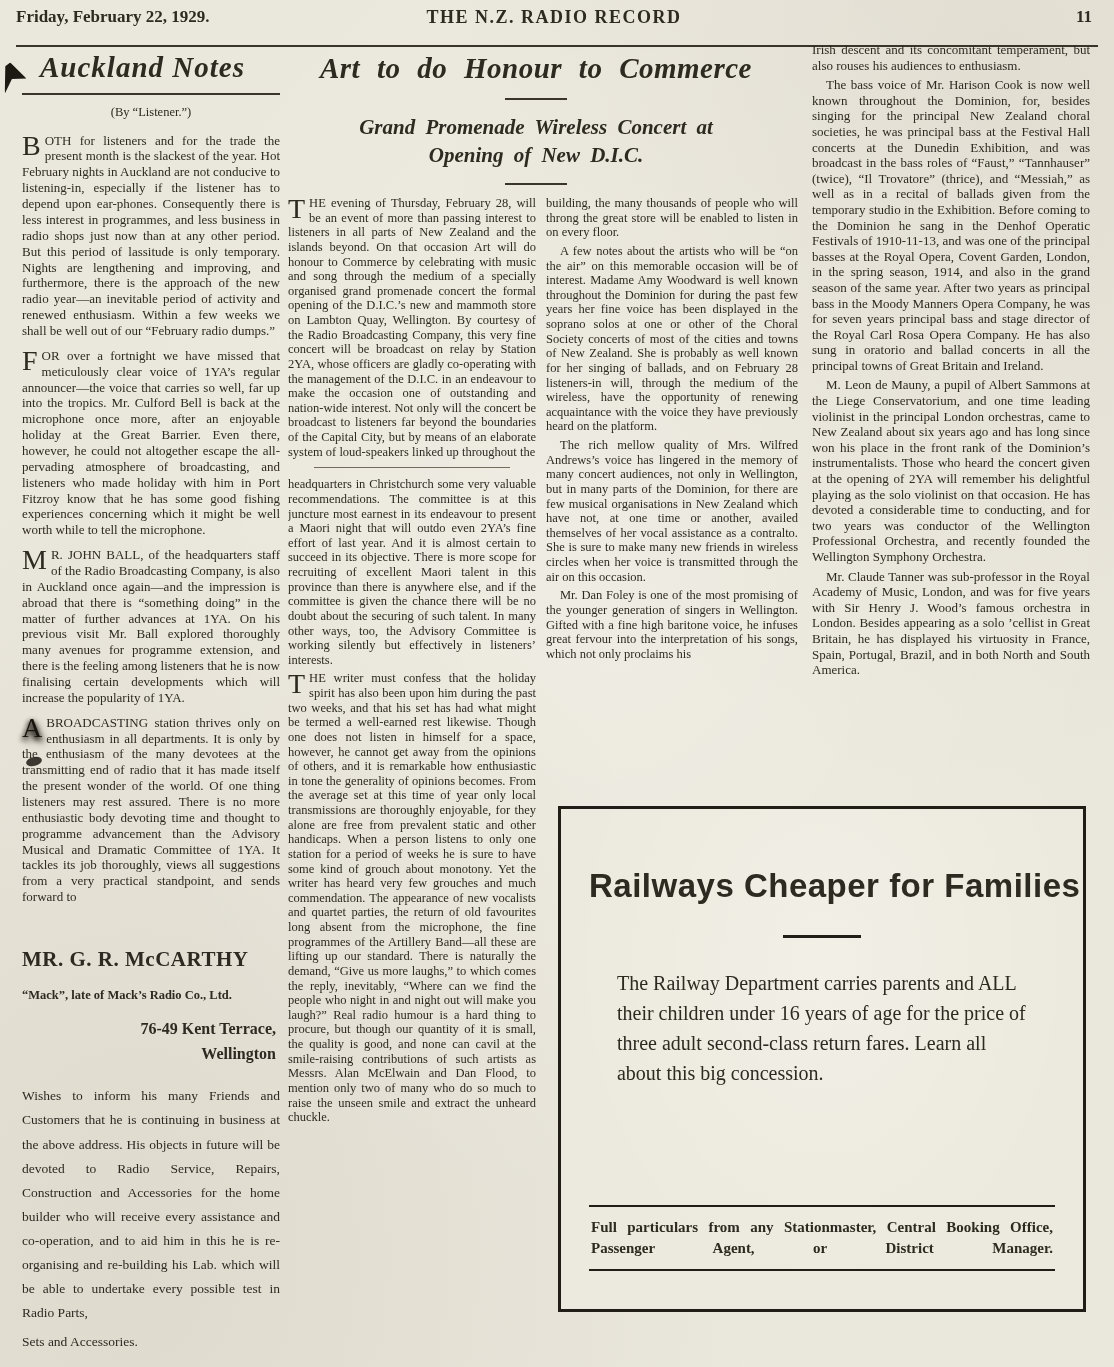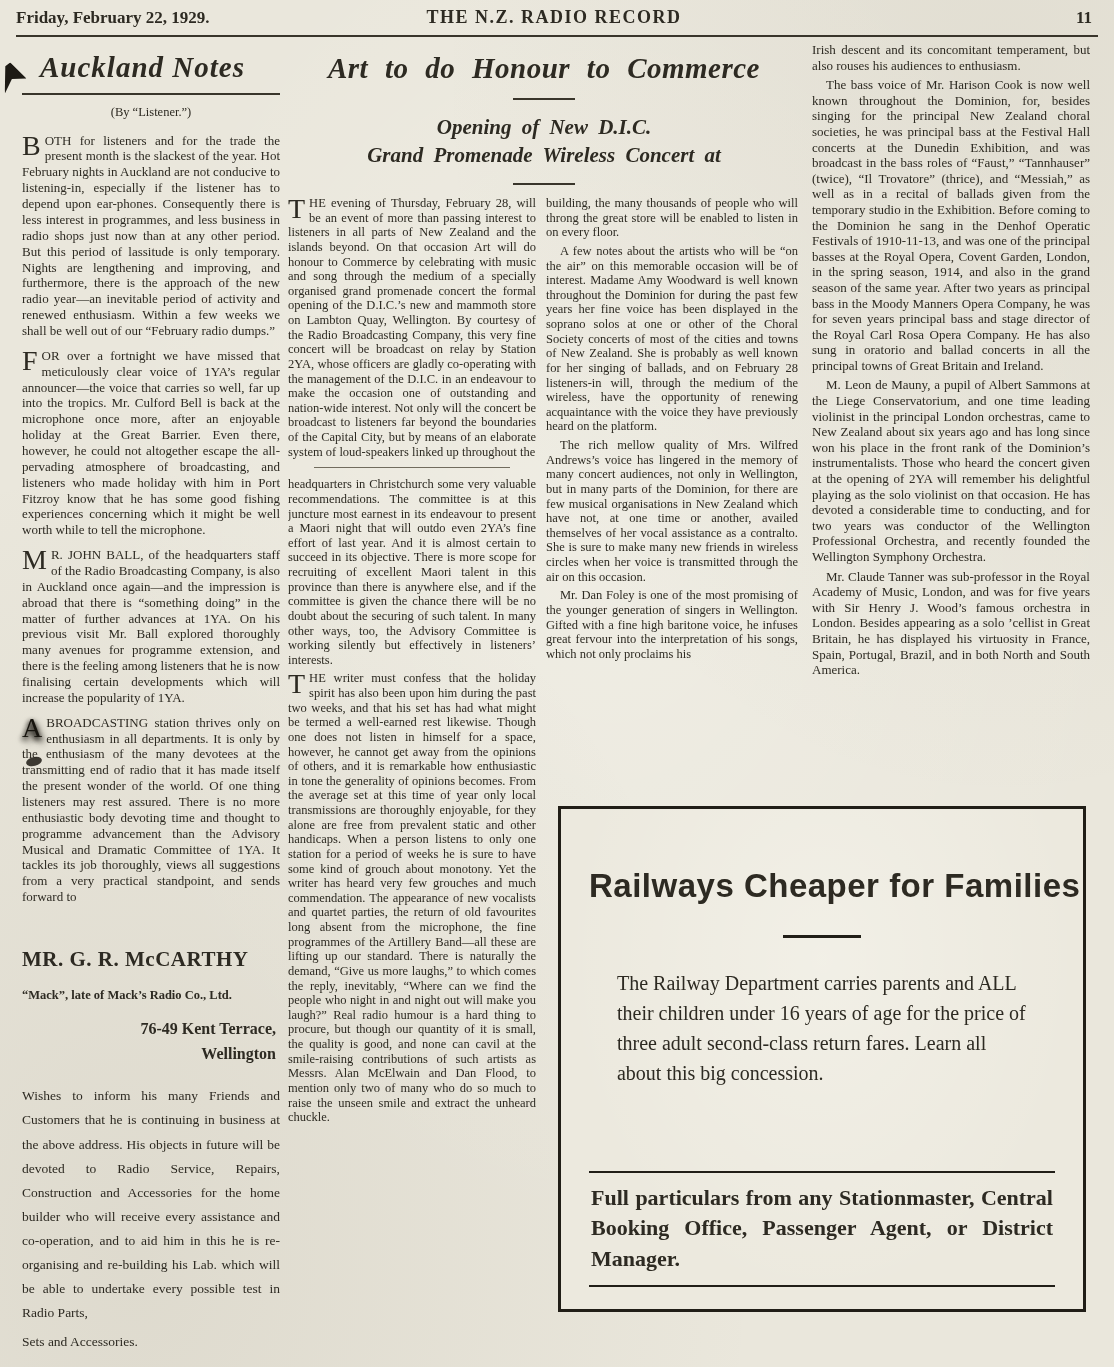--- a/index.html
+++ b/index.html
@@ -14,23 +14,23 @@
       radial-gradient(ellipse at 12% 92%, rgba(115,104,80,0.10), transparent 45%),
       radial-gradient(ellipse at 90% 6%, rgba(115,104,80,0.07), transparent 40%),
       radial-gradient(ellipse at 55% 40%, rgba(255,255,250,0.25), transparent 60%),
       var(--paper, #eae7dc);
     font-family:"Liberation Serif","DejaVu Serif",serif;
   }
 
   
   .masthead {
     position:absolute; top:7px; left:16px; right:16px;
-    display:flex; align-items:center;
+    display:flex; align-items:flex-start;
     border-bottom:2px solid #39352b;
-    padding-bottom:7px;
+    padding-bottom:17px;
   }
   .mh-left  { flex:1; font-size:17px; font-weight:bold; }
   .mh-center{ flex:1.4; text-align:center; font-size:18px; font-weight:bold; letter-spacing:1.5px; white-space:nowrap; }
   .mh-right { flex:1; text-align:right; font-size:17px; font-weight:bold; padding-right:6px; }
 
   
   .col { position:absolute; text-align:justify; }
   .col p { margin:0 0 4px; }
   .col1 { left:22px;  top:46px;  width:258px; font-size:13px;   line-height:1.22; }
   .col1 p { margin-bottom:9px; }
@@ -66,51 +66,51 @@
 
   
   .mccarthy { margin-top:42px; text-align:left; }
   .mc-title { font-size:21px; font-weight:bold; letter-spacing:.5px; white-space:nowrap; }
   .mc-sub   { font-weight:bold; font-size:12.5px; margin:15px 0 14px; }
   .mc-addr  { text-align:right; font-weight:bold; font-size:16px; line-height:1.55; margin-bottom:18px; padding-right:4px; }
   .mc-body  { font-size:13.5px; line-height:1.78; text-align:justify; }
   .mc-last  { text-align:left; font-size:13.5px; margin-top:0; }
 
   
-  .art-head { position:absolute; left:288px; top:52px; width:512px; text-align:center; }
+  .art-head { position:absolute; left:280px; top:52px; width:512px; text-align:center; }
   .art-title { font-style:italic; font-size:29px; font-weight:600; word-spacing:9px; letter-spacing:.5px; white-space:nowrap; }
   .rule-short { width:62px; border-top:2px solid #39352b; margin:13px auto; }
   .art-subtitle { font-style:italic; font-weight:bold; font-size:21px; line-height:1.35; word-spacing:5px; }
   .col-divider { border-top:1px solid #716c5e; margin:8px 26px 9px; }
 
   
   .railways {
     position:absolute; left:558px; top:806px; width:528px; height:506px;
     border:3px solid #211e17;
     background:
       radial-gradient(ellipse at 50% 30%, rgba(255,255,250,0.3), transparent 70%),
       #ece9de;
-    padding:14px 28px 14px;
+    padding:14px 28px 30px;
     display:flex; flex-direction:column;
     z-index:5;
   }
   .rw-title {
     margin-top:44px; text-align:center;
     font-family:"Liberation Sans","DejaVu Sans",sans-serif;
     font-weight:bold; font-size:33px; letter-spacing:.5px; white-space:nowrap;
   }
   .rw-rule { width:78px; border-top:3px solid #211e17; margin:30px auto 30px; }
   .rw-body { font-size:20px; line-height:1.5; width:88%; margin:0 auto; text-align:left; }
   .rw-footer {
     margin-top:auto; margin-bottom:8px;
     border-top:2px solid #211e17; border-bottom:2px solid #211e17;
     padding:10px 2px;
   }
   .rw-footer p {
-    font-weight:bold; font-size:22px; line-height:1.4;
+    font-weight:bold; font-size:15px; line-height:1.4;
     text-align:justify; text-align-last:justify;
   }
 </style>
 </head>
 <body>
 
 <div class="page" style="--paper: #eae7dc; --ink: #2d2a22;">
 
   <header class="masthead">
     <div class="mh-left">Friday, February 22, 1929.</div>
@@ -141,22 +141,22 @@
       </div>
       <p class="mc-body">Wishes to inform his many Friends and Customers that he is continuing in business at the above address. His objects in future will be devoted to Radio Service, Repairs, Construction and Accessories for the home builder who will receive every assistance and co-operation, and to aid him in this he is re-organising and re-building his Lab. which will be able to undertake every possible test in Radio Parts,</p>
       <div class="mc-last">Sets and Accessories.</div>
     </div>
   </section>
 
   <section class="art-head">
     <h1 class="art-title">Art to do Honour to Commerce</h1>
     <div class="rule-short"></div>
     <div class="art-subtitle">
+      <div>Grand Promenade Wireless Concert at</div>
       <div>Opening of New D.I.C.</div>
-      <div>Grand Promenade Wireless Concert at</div>
     </div>
     <div class="rule-short"></div>
   </section>
 
   <section class="col col2">
     <p class="para"><span class="dropcap">T</span><span>HE evening of Thursday, February 28, will be an event of more than passing interest to listeners in all parts of New Zealand and the islands beyond. On that occasion Art will do honour to Commerce by celebrating with music and song through the medium of a specially organised grand promenade concert the formal opening of the D.I.C.’s new and mammoth store on Lambton Quay, Wellington. By courtesy of the Radio Broadcasting Company, this very fine concert will be broadcast on relay by Station 2YA, whose officers are gladly co-operating with the management of the D.I.C. in an endeavour to make the occasion one of outstanding and nation-wide interest. Not only will the concert be broadcast to listeners far beyond the boundaries of the Capital City, but by means of an elaborate system of loud-speakers linked up throughout the</span></p>
     <div class="col-divider"></div>
     <p class="para">headquarters in Christchurch some very valuable recommendations. The committee is at this juncture most earnest in its endeavour to present a Maori night that will outdo even 2YA’s fine effort of last year. And it is almost certain to succeed in its objective. There is more scope for recruiting of excellent Maori talent in this province than there is anywhere else, and if the committee is given the chance there will be no doubt about the securing of such talent. In many other ways, too, the Advisory Committee is working silently but effectively in listeners’ interests.</p>
     <p class="para"><span class="dropcap">T</span><span>HE writer must confess that the holiday spirit has also been upon him during the past two weeks, and that his set has had what might be termed a well-earned rest likewise. Though one does not listen in himself for a space, however, he cannot get away from the opinions of others, and it is remarkable how enthusiastic in tone the generality of opinions becomes. From the average set at this time of year only local transmissions are thoroughly enjoyable, for they alone are free from prevalent static and other handicaps. When a person listens to only one station for a period of weeks he is sure to have some kind of grouch about monotony. Yet the writer has heard very few grouches and much commendation. The appearance of new vocalists and quartet parties, the return of old favourites long absent from the microphone, the fine programmes of the Artillery Band—all these are lifting up our standard. There is naturally the demand, “Give us more laughs,” to which comes the reply, inevitably, “Where can we find the people who night in and night out will make you laugh?” Real radio humour is a hard thing to procure, but though our quantity of it is small, the quality is good, and none can cavil at the smile-raising contributions of such artists as Messrs. Alan McElwain and Dan Flood, to mention only two of many who do so much to raise the unseen smile and extract the unheard chuckle.</span></p>
   </section>

